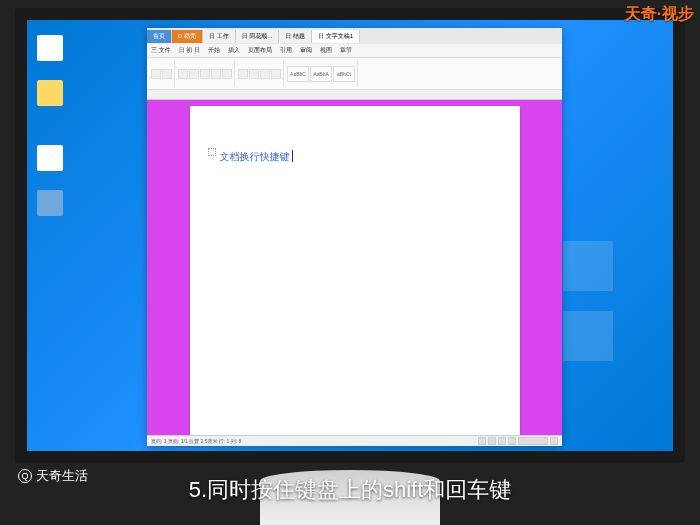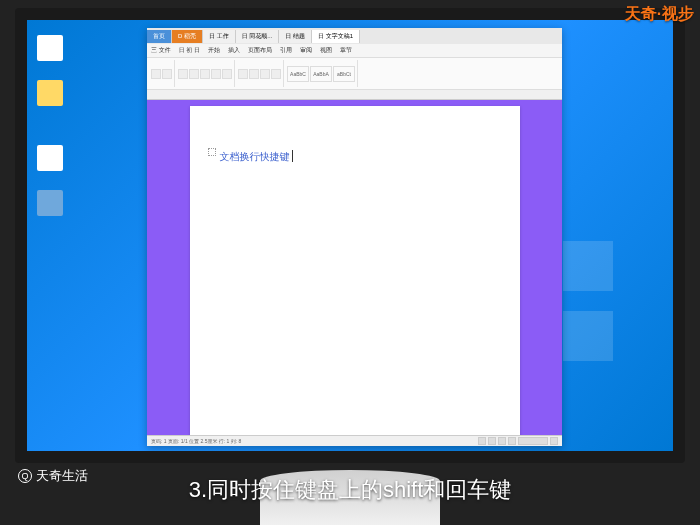--- a/index.html
+++ b/index.html
@@ -14,21 +14,21 @@
   .tab.blue { background: #4a90d9; color: #fff; }
   .tab.orange { background: #e67e22; color: #fff; }
   .tab.active { background: #fff; }
   .menu-bar { height: 14px; background: #f5f5f5; display: flex; font-size: 6px; color: #333; border-bottom: 1px solid #ddd; }
   .menu-item { padding: 2px 4px; }
   .ribbon { height: 32px; background: #fafafa; border-bottom: 1px solid #ddd; display: flex; align-items: center; font-size: 5px; color: #666; padding: 2px; gap: 1px; }
   .ribbon-group { display: flex; gap: 1px; align-items: center; border-right: 1px solid #e0e0e0; padding: 0 2px; height: 100%; }
   .ribbon-btn { width: 10px; height: 10px; background: #eee; border: 1px solid #ddd; }
   .style-preview { width: 22px; height: 16px; border: 1px solid #ddd; font-size: 5px; display: flex; align-items: center; justify-content: center; }
   .ruler-h { height: 10px; background: #f0f0f0; border-bottom: 1px solid #ccc; font-size: 4px; }
-  .doc-area { flex: 1; background: #8b5cf6; display: flex; justify-content: center; padding: 6px 11px; overflow: hidden; }
+  .doc-area { flex: 1; background: #d946ef; display: flex; justify-content: center; padding: 6px 11px; overflow: hidden; }
   .page { width: 330px; height: 340px; background: #fff; box-shadow: 0 1px 3px rgba(0,0,0,0.2); padding: 40px 30px; position: relative; }
   .doc-text { color: #3a5fcd; font-size: 10px; }
   .cursor-mark { display: inline-block; border-left: 1px solid #333; height: 12px; vertical-align: middle; margin-left: 2px; }
   .para-mark { position: absolute; left: 18px; top: 42px; width: 8px; height: 8px; border: 1px dotted #999; }
   .status-bar { height: 11px; background: #f0f0f0; border-top: 1px solid #ccc; font-size: 5px; color: #666; display: flex; align-items: center; padding: 0 4px; gap: 4px; }
   .status-right { margin-left: auto; display: flex; gap: 2px; }
   .sb-ico { width: 8px; height: 8px; background: #ddd; border: 1px solid #ccc; }
   .win-light { position: absolute; right: 60px; bottom: 90px; width: 120px; height: 120px; opacity: 0.15; }
   .win-light div { position: absolute; width: 50px; height: 50px; background: #fff; }
   .watermark-tr { position: absolute; top: 4px; right: 6px; color: #f97316; font-size: 16px; font-weight: bold; text-shadow: 0 1px 2px rgba(0,0,0,0.5); }
@@ -127,13 +127,13 @@
   </div>
 </div>
 
 <div class="monitor-base"></div>
 
 <div class="watermark-tr">天奇·视步</div>
 <div class="watermark-bl">
   <span class="wm-ico">Q</span>
   <span>天奇生活</span>
 </div>
-<div class="subtitle">3.同时按住键盘上的shift和回车键</div>
+<div class="subtitle">5.同时按住键盘上的shift和回车键</div>
 
 </body></html>

